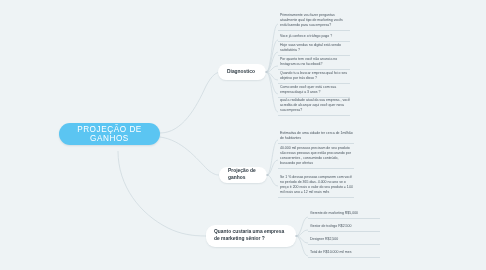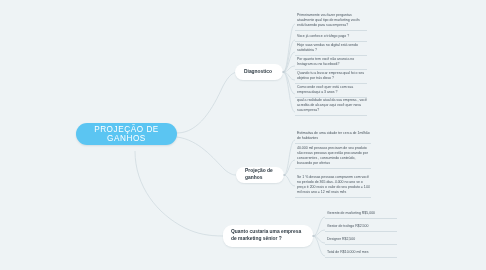--- a/index.html
+++ b/index.html
@@ -12,21 +12,20 @@
     background: #eef3f5;
     font-family: "Liberation Sans", sans-serif;
     overflow: hidden;
     position: relative;
   }
   #canvas {
     position: absolute;
     inset: 0;
     width: 452px;
     height: 270px;
-    margin-left: 17px;
   }
   #edges {
     position: absolute;
     left: 0;
     top: 0;
     width: 486px;
     height: 270px;
     pointer-events: none;
   }
   .node {

